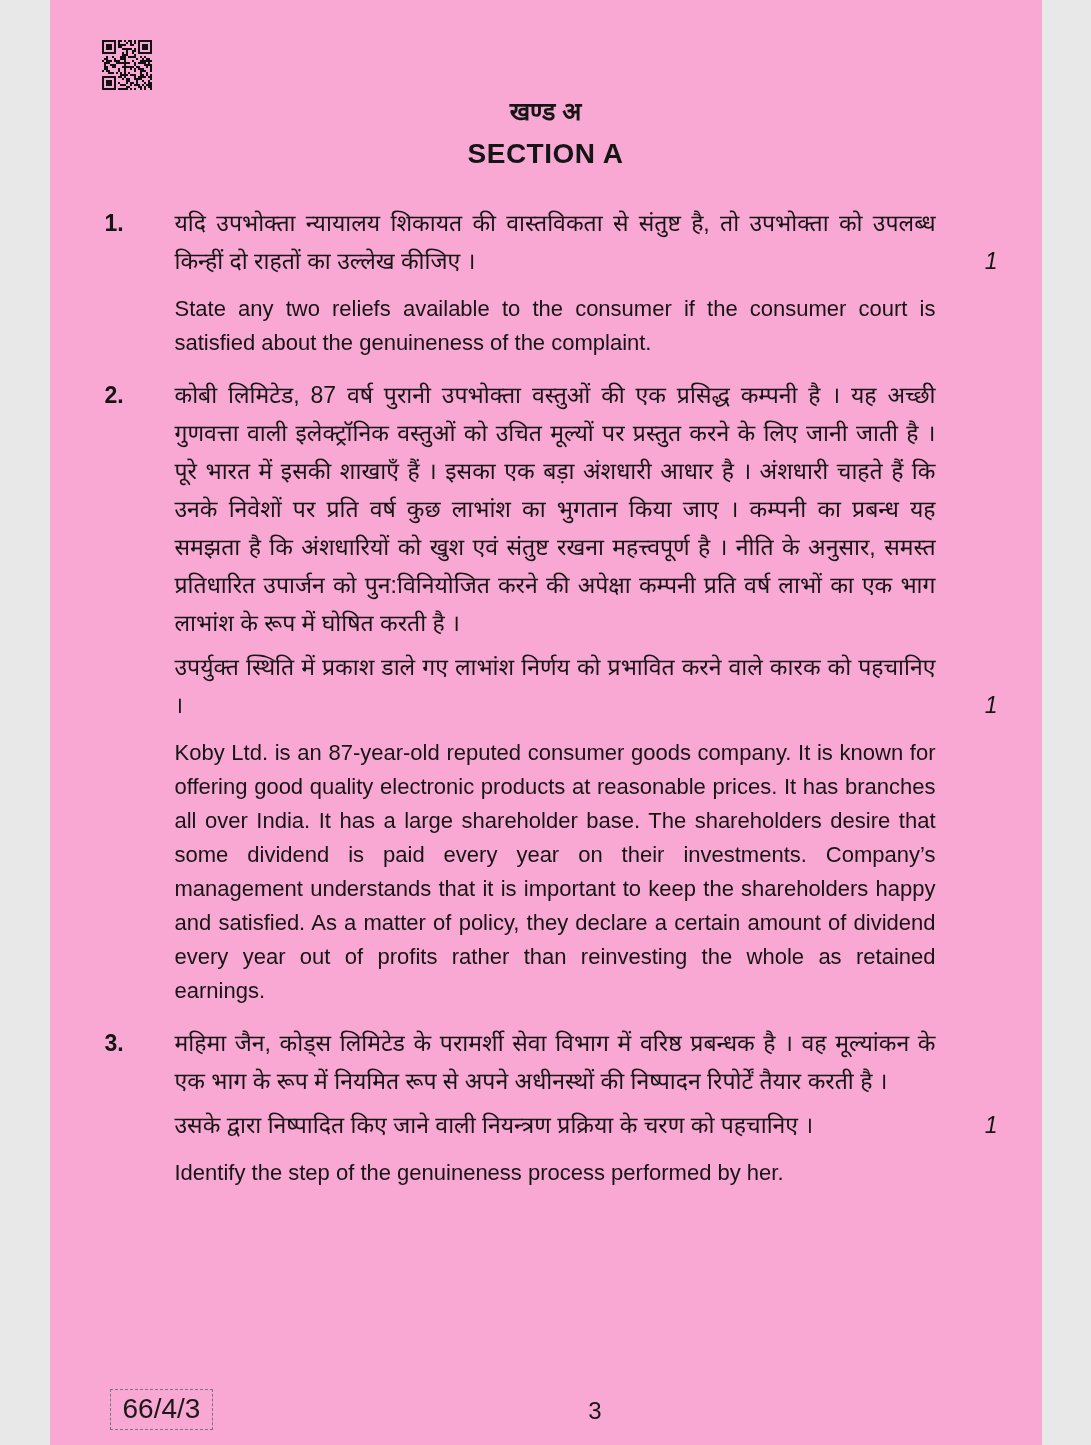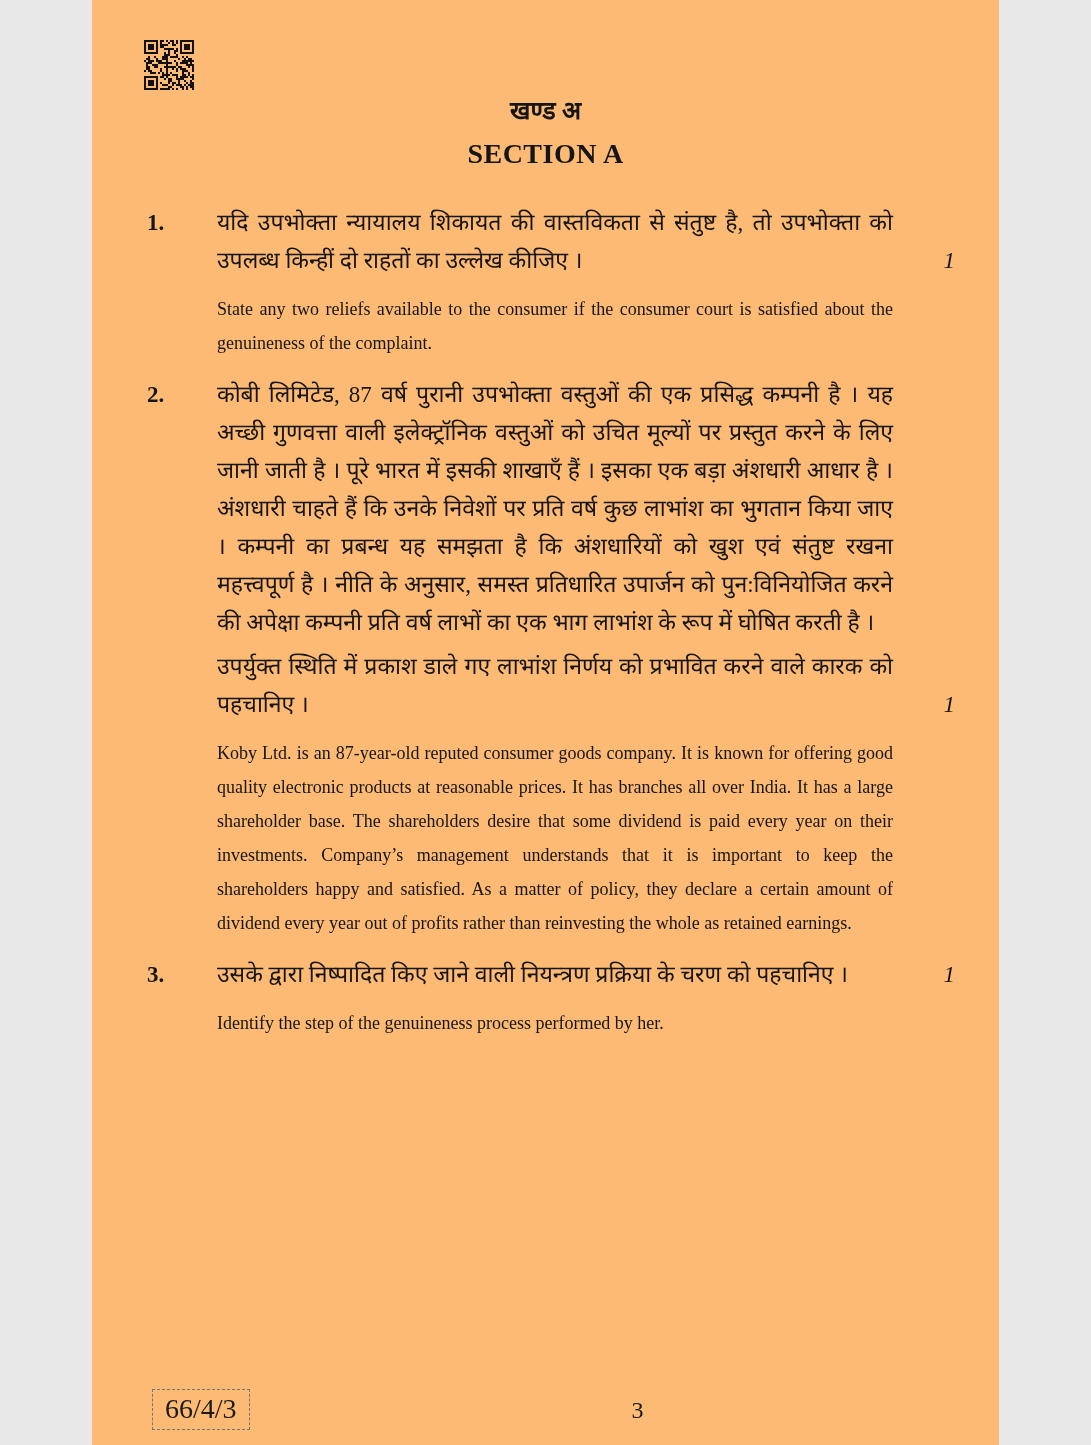--- a/index.html
+++ b/index.html
@@ -1,39 +1,39 @@
 <!DOCTYPE html>
 <html><head>
 <meta charset="utf-8">
 <style>
   html,body { margin:0; padding:0; background:#e8e8e8; }
   .page {
     position:relative;
-    width:907px; height:1445px;
+    width:992px; height:1445px;
     margin:0 auto;
-    background:#fdba74;
+    background:#f9a8d4;
     color:#151515;
-    font-family:Liberation Serif, serif;
+    font-family:Liberation Sans, sans-serif;
     overflow:hidden;
   }
   .qr {
     position:absolute; top:40px; left:52px;
     width:50px; height:50px;
   }
   .headings { padding-top:96px; text-align:center; }
   .h-hi { font-size:25px; font-weight:bold; line-height:1.2; }
   .h-en { font-size:28px; font-weight:bold; margin-top:12px; letter-spacing:0.5px; }
 
   .content { margin-top:34px; padding-left:55px; padding-right:106px; }
   .question { display:flex; margin-bottom:16px; }
   .q-num { flex:0 0 70px; width:70px; font-size:23px; font-weight:bold; line-height:38px; }
   .q-body { flex:1; min-width:0; }
   .q-body p { margin:0 0 6px 0; position:relative; text-align:justify; }
   p.hi { font-size:23px; line-height:38px; }
-  p.en { font-size:18px; line-height:34px; margin-bottom:8px; }
+  p.en { font-size:22px; line-height:34px; margin-bottom:8px; }
   .q-body p.lead-gap { margin-bottom:12px; }
   .q-body p:last-child { margin-bottom:0; }
   .mark {
     position:absolute; right:-62px; bottom:0;
     font-size:23px; font-style:italic; font-weight:normal; line-height:38px;
   }
 
   .footer { position:absolute; left:0; top:1362px; width:1091px; height:60px;margin-top:25px; }
   .code-box {
     position:absolute; left:60px; top:2px;
@@ -387,20 +387,21 @@
       <div class="q-body">
         <p class="hi">कोबी लिमिटेड, 87 वर्ष पुरानी उपभोक्ता वस्तुओं की एक प्रसिद्ध कम्पनी है । यह अच्छी गुणवत्ता वाली इलेक्ट्रॉनिक वस्तुओं को उचित मूल्यों पर प्रस्तुत करने के लिए जानी जाती है । पूरे भारत में इसकी शाखाएँ हैं । इसका एक बड़ा अंशधारी आधार है । अंशधारी चाहते हैं कि उनके निवेशों पर प्रति वर्ष कुछ लाभांश का भुगतान किया जाए । कम्पनी का प्रबन्ध यह समझता है कि अंशधारियों को खुश एवं संतुष्ट रखना महत्त्वपूर्ण है । नीति के अनुसार, समस्त प्रतिधारित उपार्जन को पुन:विनियोजित करने की अपेक्षा कम्पनी प्रति वर्ष लाभों का एक भाग लाभांश के रूप में घोषित करती है ।</p>
         <p class="hi lead-gap"><span>उपर्युक्त स्थिति में प्रकाश डाले गए लाभांश निर्णय को प्रभावित करने वाले कारक को पहचानिए ।</span><span class="mark">1</span></p>
         <p class="en">Koby Ltd. is an 87-year-old reputed consumer goods company. It is known for offering good quality electronic products at reasonable prices. It has branches all over India. It has a large shareholder base. The shareholders desire that some dividend is paid every year on their investments. Company’s management understands that it is important to keep the shareholders happy and satisfied. As a matter of policy, they declare a certain amount of dividend every year out of profits rather than reinvesting the whole as retained earnings.</p>
       </div>
     </div>
 
     <div class="question">
       <div class="q-num">3.</div>
       <div class="q-body">
+        <p class="hi">महिमा जैन, कोड्स लिमिटेड के परामर्शी सेवा विभाग में वरिष्ठ प्रबन्धक है । वह मूल्यांकन के एक भाग के रूप में नियमित रूप से अपने अधीनस्थों की निष्पादन रिपोर्टें तैयार करती है ।</p>
         <p class="hi lead-gap"><span>उसके द्वारा निष्पादित किए जाने वाली नियन्त्रण प्रक्रिया के चरण को पहचानिए ।</span><span class="mark">1</span></p>
         <p class="en">Identify the step of the genuineness process performed by her.</p>
       </div>
     </div>
 
   </div>
 
   <div class="footer">
     <div class="code-box"><span>66/4/3</span></div>
     <div class="page-num">3</div>

